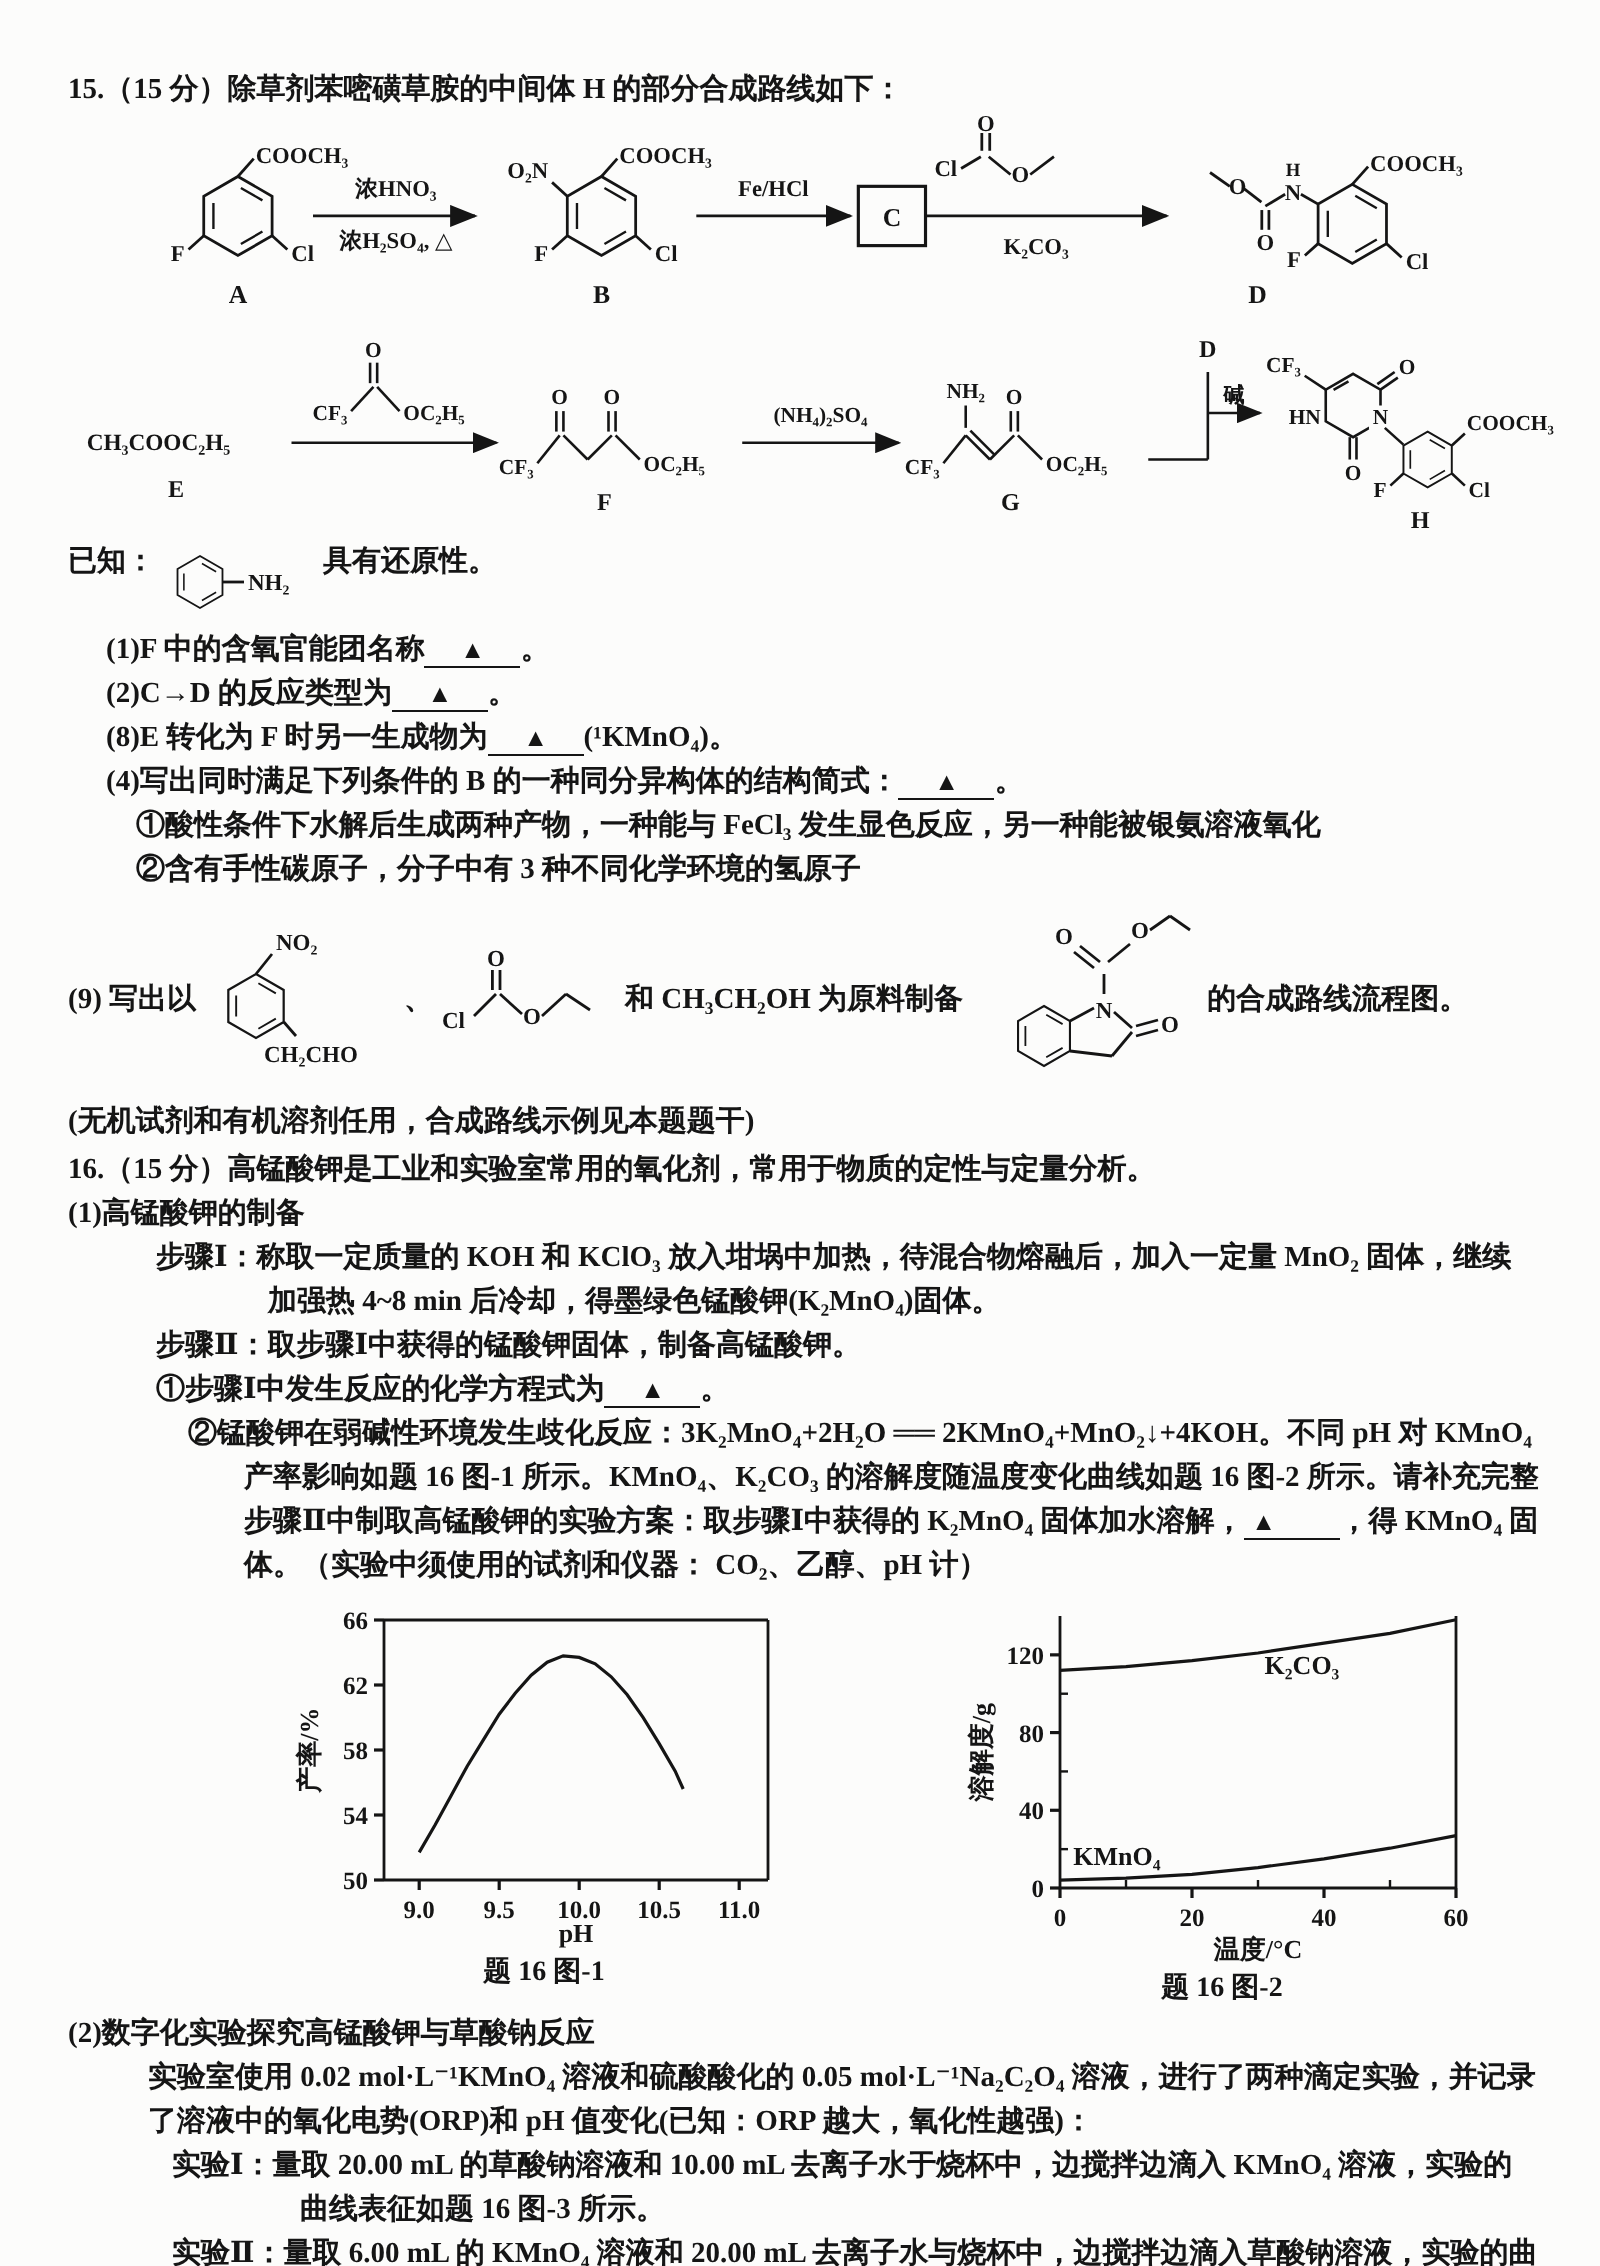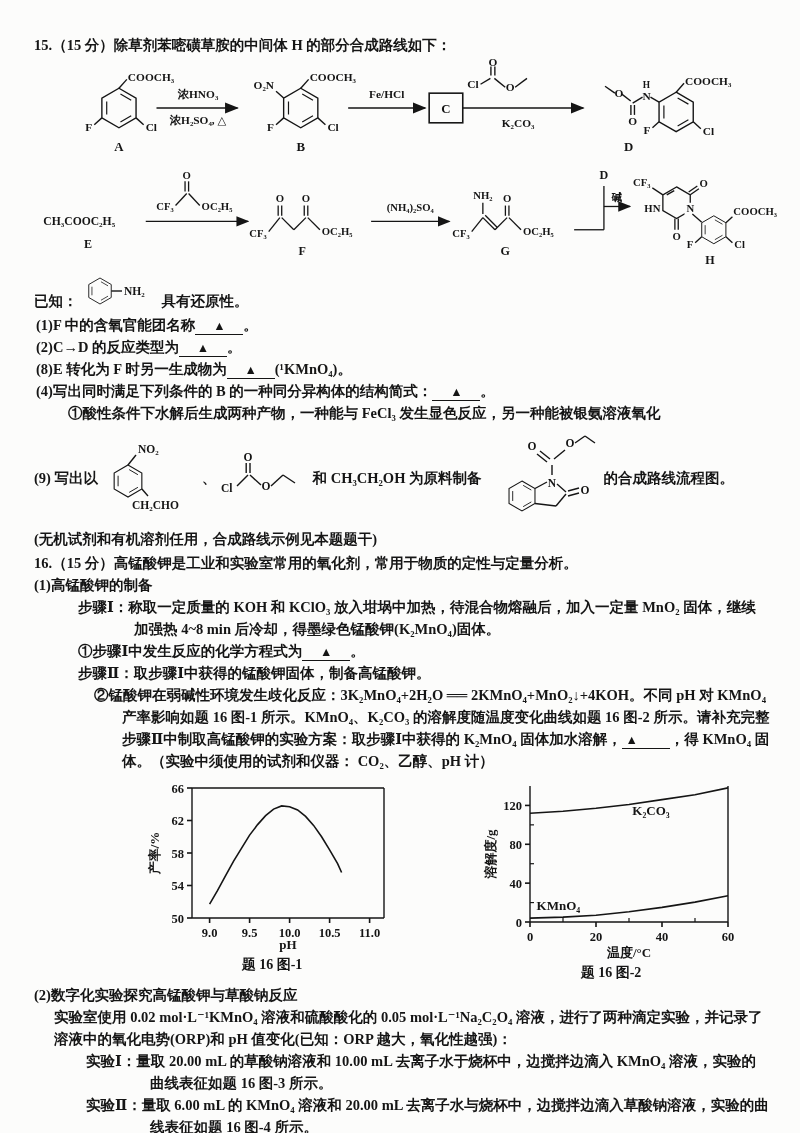--- a/index.html
+++ b/index.html
@@ -2,38 +2,38 @@
 <html><head>
 <meta charset="utf-8">
 <style>
   html,body{margin:0;padding:0;background:#e8e8e8;}
   .page{width:800px;height:1133px;background:#fcfcfb;margin:0 auto;position:relative;
         font-family:"Liberation Serif","DejaVu Serif",serif;color:#151515;
         font-size:14.5px;font-weight:600;line-height:22px;overflow:hidden;
         padding:34px 30px 13px 34px;box-sizing:border-box;}
   p{margin:0;}
   .mt2{margin-top:2px}
-  .ind1{margin-left:2px;}
+  .ind1{margin-left:19px;}
   .ind2{margin-left:34px;}
   .ind3{margin-left:44px;}
   .hangstep{margin-left:44px;padding-left:56px;text-indent:-56px;}
   .hangsub{margin-left:60px;padding-left:28px;text-indent:-28px;}
   .hangexp{margin-left:52px;padding-left:64px;text-indent:-64px;}
-  .intro{margin-left:20px;}
+  .intro{margin-left:40px;}
   .blank{display:inline-block;min-width:38px;text-align:center;border-bottom:1.6px solid #151515;
          padding:0 5px 1px;font-size:12.5px;line-height:13px;vertical-align:baseline;}
   .sch{display:block;}
   .sch line,.sch path{stroke:#151515;stroke-width:1.4;fill:none;}
   .sch text{fill:#151515;font-size:11.5px;font-weight:700;font-family:"Liberation Serif","DejaVu Serif",serif;}
   .sch text.lbl{font-size:13px;}
   .sch text.sm{font-size:9.5px;}
   .sch text.big{font-size:12.5px;}
   .sch rect.cbox{fill:none;stroke:#151515;stroke-width:1.6;}
   .sch rect.bg{fill:#fcfcfb;stroke:none;}
-  .inlineflex{display:flex;align-items:flex-end;flex-wrap:nowrap;}
+  .inlineflex{display:flex;align-items:flex-start;flex-wrap:nowrap;}
   .q5row{display:flex;align-items:center;margin-top:4px;}
   .chartsrow{display:flex;margin:6px 0 0 112px;gap:84px;}
   .chartbox{display:flex;flex-direction:column;align-items:center;}
   .chart-cap{text-align:center;font-weight:700;font-size:14px;margin-top:2px;}
   .chart svg text{font-family:"Liberation Serif","DejaVu Serif",serif;}
 </style>
 </head>
 <body>
 
 <svg width="0" height="0" style="position:absolute" aria-hidden="true">
@@ -203,20 +203,21 @@
       <text x="46" y="25" text-anchor="start">NH₂</text>
     </svg>
     <span>具有还原性。</span>
   </div>
 
   <p class="ind1 mt2"><span>(1)F 中的含氧官能团名称</span><span class="blank">▲</span><span>。</span></p>
   <p class="ind1"><span>(2)C→D 的反应类型为</span><span class="blank">▲</span><span>。</span></p>
   <p class="ind1"><span>(8)E 转化为 F 时另一生成物为</span><span class="blank">▲</span><span>(¹KMnO₄)。</span></p>
   <p class="ind1"><span>(4)写出同时满足下列条件的 B 的一种同分异构体的结构简式：</span><span class="blank">▲</span><span>。</span></p>
   <p class="ind2">①酸性条件下水解后生成两种产物，一种能与 FeCl₃ 发生显色反应，另一种能被银氨溶液氧化</p>
+  <p class="ind2">②含有手性碳原子，分子中有 3 种不同化学环境的氢原子</p>
 
   <div class="q5row">
     <span>(9) 写出以</span>
     <svg class="sch" width="104" height="82" viewBox="0 0 104 82">
       <use href="#bz" transform="translate(30,44) scale(0.8)"></use>
       <line x1="30" y1="28" x2="38" y2="18"></line>
       <text x="40" y="16" text-anchor="start">NO₂</text>
       <line x1="43.9" y1="52" x2="50" y2="59"></line>
       <text x="34" y="72" text-anchor="start">CH₂CHO</text>
     </svg>
@@ -253,22 +254,22 @@
       <line x1="84" y1="66" x2="74" y2="78"></line>
       <line x1="74" y1="78" x2="53" y2="75.5"></line>
     </svg>
     <span>的合成路线流程图。</span>
   </div>
   <p>(无机试剂和有机溶剂任用，合成路线示例见本题题干)</p>
 
   <p class="mt2">16.（15 分）高锰酸钾是工业和实验室常用的氧化剂，常用于物质的定性与定量分析。</p>
   <p>(1)高锰酸钾的制备</p>
   <p class="hangstep">步骤Ⅰ：称取一定质量的 KOH 和 KClO₃ 放入坩埚中加热，待混合物熔融后，加入一定量 MnO₂ 固体，继续加强热 4~8 min 后冷却，得墨绿色锰酸钾(K₂MnO₄)固体。</p>
+  <p class="ind3">步骤Ⅱ：取步骤Ⅰ中获得的锰酸钾固体，制备高锰酸钾。</p>
   <p class="ind3"><span>①步骤Ⅰ中发生反应的化学方程式为</span><span class="blank">▲</span><span>。</span></p>
-  <p class="ind3">步骤Ⅱ：取步骤Ⅰ中获得的锰酸钾固体，制备高锰酸钾。</p>
   <p class="hangsub"><span>②锰酸钾在弱碱性环境发生歧化反应：3K₂MnO₄+2H₂O ══ 2KMnO₄+MnO₂↓+4KOH。不同 pH 对 KMnO₄ 产率影响如题 16 图-1 所示。KMnO₄、K₂CO₃ 的溶解度随温度变化曲线如题 16 图-2 所示。请补充完整步骤Ⅱ中制取高锰酸钾的实验方案：取步骤Ⅰ中获得的 K₂MnO₄ 固体加水溶解，</span><span class="blank">▲</span><span>，得 KMnO₄ 固体。（实验中须使用的试剂和仪器： CO₂、乙醇、pH 计）</span></p>
 
   <div class="chartsrow">
     <div class="chartbox chart">
       <svg width="252" height="174">
           <line x1="46" y1="140" x2="238" y2="140" stroke="#151515" stroke-width="1.4"></line>
           <line x1="46" y1="140" x2="46" y2="10" stroke="#151515" stroke-width="1.4"></line>
           <line x1="238" y1="140" x2="238" y2="10" stroke="#151515" stroke-width="1.4"></line>
           <line x1="46" y1="10" x2="238" y2="10" stroke="#151515" stroke-width="1.4"></line>
           <line x1="63.60000000000005" y1="140" x2="63.60000000000005" y2="145" stroke="#151515" stroke-width="1.6"></line>

